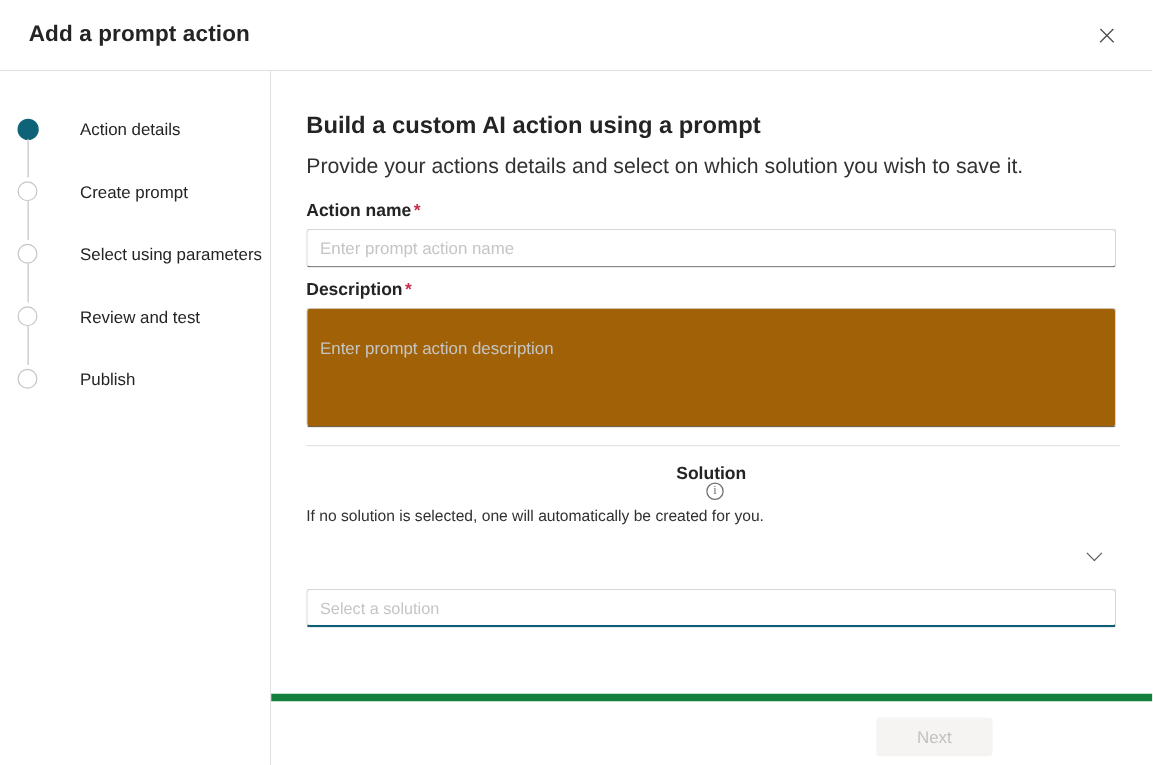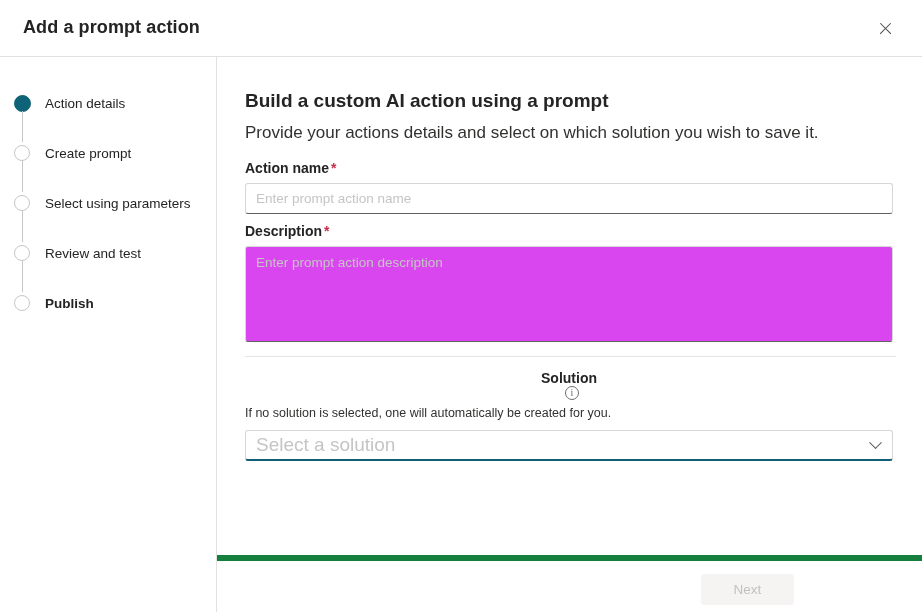--- a/index.html
+++ b/index.html
@@ -51,22 +51,23 @@
     width: 217px; height: 555px;
     border-right: 1px solid #e1e1e1;
     background: #ffffff;
   }
   .steps { position: absolute; left: 14px; top: 36px; }
   .step {
     position: relative;
     display: flex; align-items: center;
     height: 20px; margin-bottom: 30px;
     cursor: pointer;
-  }
-  .step:last-child { margin-bottom: 0; font-weight: bold; }
+    gap: 19px;
+  }
+  .step:last-child { margin-bottom: 0; }
   .step-dot {
     width: 16px; height: 16px; border-radius: 50%;
     border: 1.2px solid #c8c6c4; background: #ffffff;
     flex: 0 0 auto; box-sizing: border-box;
   }
   .step.active .step-dot {
     background: #0f6378; border-color: #0f6378;
     width: 17px; height: 17px;
   }
   .step-line {
@@ -107,22 +108,22 @@
     border: 1px solid #d6d6d6; border-bottom: 1px solid #616161;
     border-radius: 3px; background: #ffffff;
     padding: 0 10px; font-size: 13.5px; color: #242424;
     font-family: "Liberation Sans", sans-serif; outline: none;
   }
   .txt-input::placeholder { color: #c5c5c5; }
 
   .txt-area {
     width: 648px; height: 96px;
     border: 1px solid #d6d6d6; border-bottom: 1px solid #616161;
-    border-radius: 3px; background: #d946ef;
-    padding: 8px 10px; font-size: 13.5px; color: #242424;
+    border-radius: 3px; background: #a16207;
+    padding: 24px 10px; font-size: 13.5px; color: #242424;
     font-family: "Liberation Sans", sans-serif; outline: none;
     resize: none;
   }
   .txt-area::placeholder { color: #c5c5c5; }
 
   .divider {
     position: absolute; left: 28px; top: 299px;
     width: 651px; height: 1px; background: #e5e5e5;
   }
 
@@ -138,22 +139,22 @@
     font-size: 12.5px; color: #323130; margin-top: 6px;
     font-weight: 400;
   }
 
   .combo-wrap { position: relative; width: 648px; margin-top: 10px; }
   .combo {
     width: 648px; height: 31px;
     border: 1px solid #d6d6d6;
     border-bottom: 2px solid #0f5e75;
     border-radius: 3px; background: #ffffff;
-    padding: 0 32px 0 10px; font-size: 19px; color: #242424;
-    font-family: "Liberation Sans", sans-serif; outline: none;
+    padding: 0 32px 0 10px; font-size: 13px; color: #242424;
+    font-family: "Liberation Sans", sans-serif; outline: none; margin-top: 41px;
   }
   .combo::placeholder { color: #c5c5c5; }
   .combo-caret {
     position: absolute; right: 11px; top: 9px;
     width: 13px; height: 13px; cursor: pointer;
     display: flex; align-items: center; justify-content: center;
   }
   .caret-glyph {
     width: 9px; height: 9px;
     border-right: 1.4px solid #5c5c5c;

